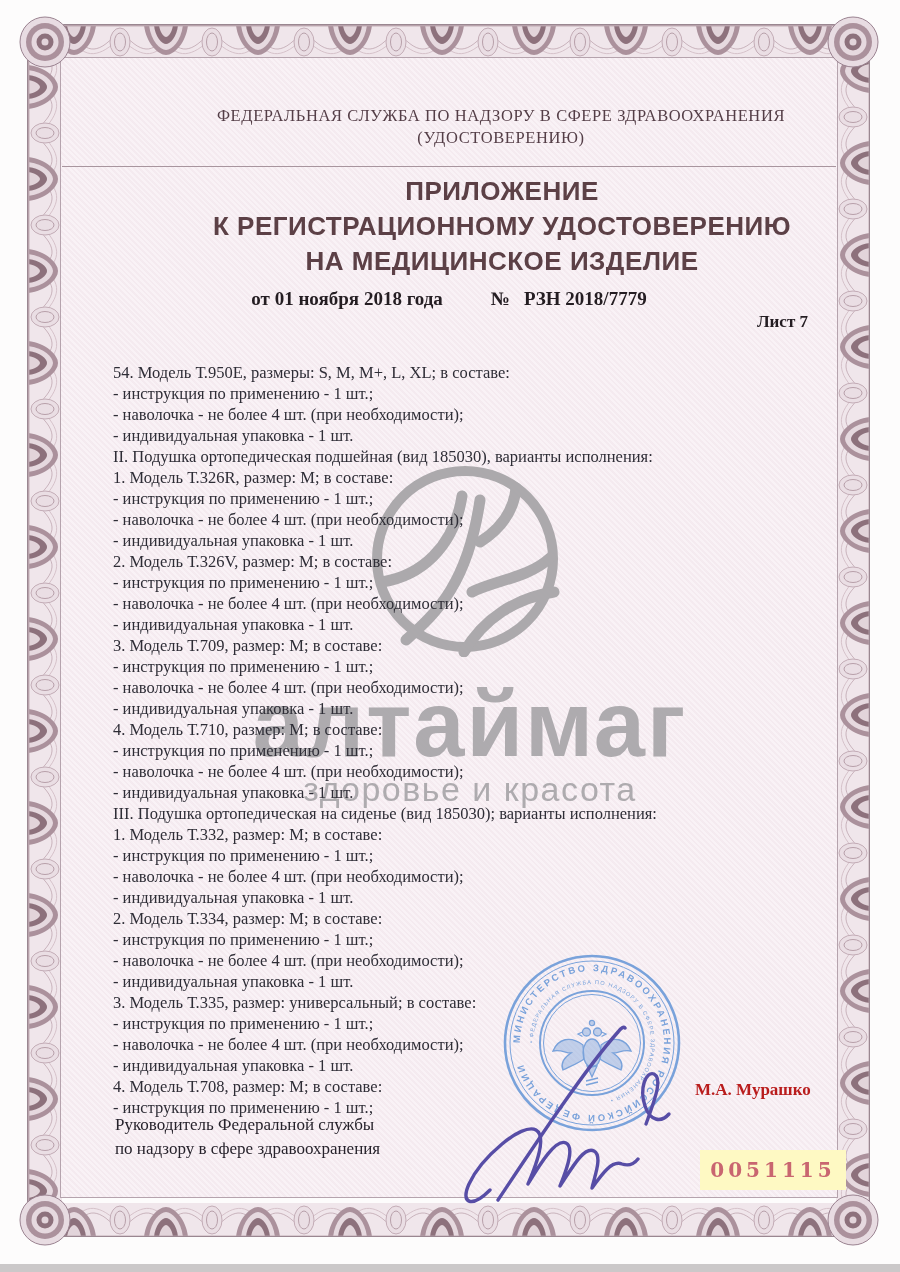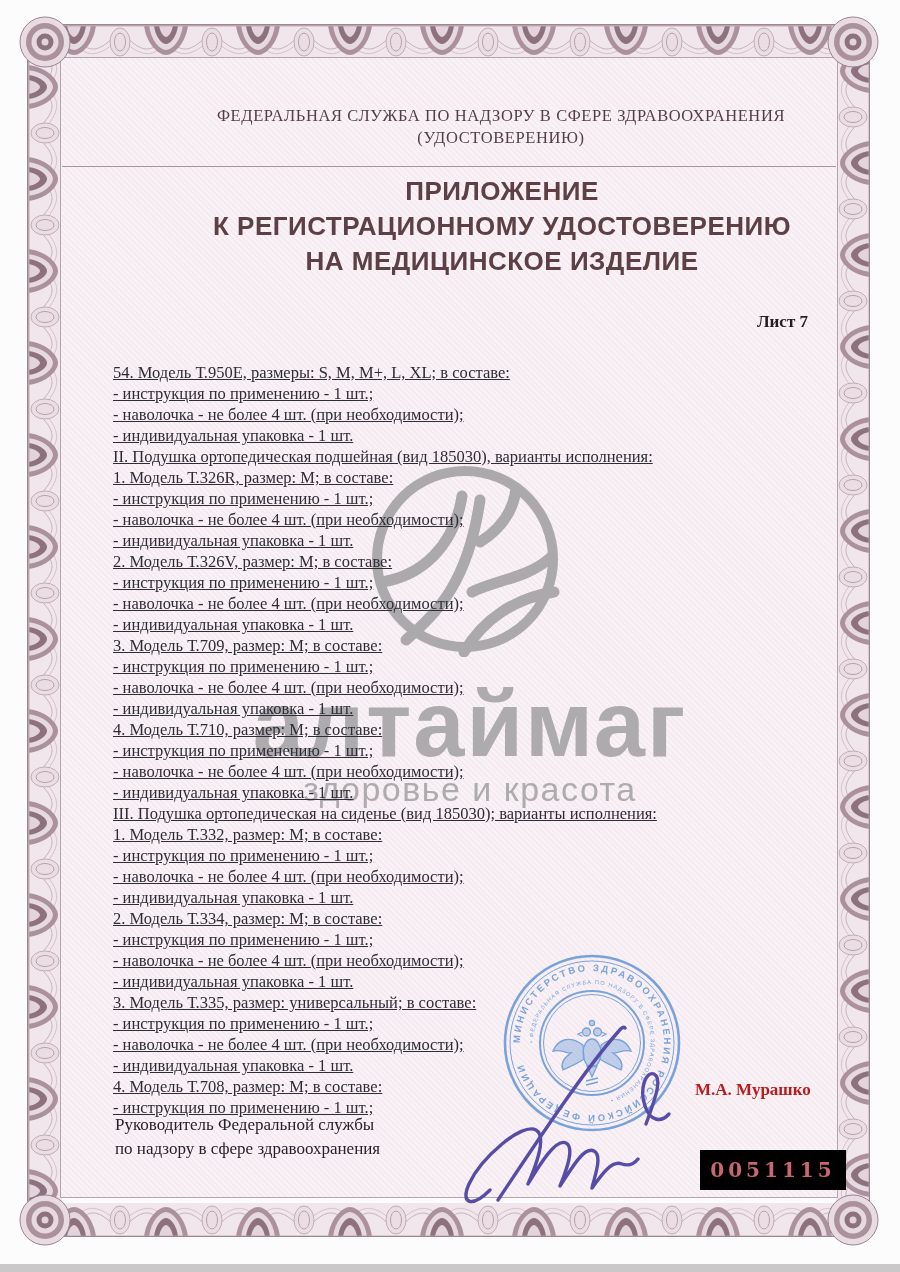--- a/index.html
+++ b/index.html
@@ -35,29 +35,29 @@
     font-family:"Liberation Sans", sans-serif;letter-spacing:.5px;}
   .t1{top:176px;} .t2{top:211px;} .t3{top:246px;}
   .date-row{position:absolute;left:60px;top:288px;width:778px;display:flex;
     justify-content:center;gap:48px;color:#241d22;font-weight:bold;font-size:19px;}
   .num-group{display:flex;gap:14px;}
   .sheet{position:absolute;right:92px;top:312px;color:#241d22;font-weight:bold;font-size:17px;}
 
   
   .bodytext{position:absolute;left:113px;top:362px;width:700px;z-index:2;
     color:#2e2d36;font-size:16.5px;}
-  .bodytext .ln{height:21px;line-height:21px;white-space:nowrap;text-decoration:underline;}
+  .bodytext .ln{height:21px;line-height:21px;white-space:nowrap;}
 
   
   .signer-title{position:absolute;left:115px;top:1113px;z-index:2;
     color:#26222b;font-weight:normal;font-size:17px;line-height:24px;}
   .signer-name{position:absolute;left:695px;top:1080px;z-index:2;
     color:#b91c1c;font-weight:bold;font-size:17px;}
   .serial-box{position:absolute;left:700px;top:1150px;width:146px;height:40px;z-index:2;
-    background:#000000;display:flex;align-items:center;justify-content:center;}
+    background:#fef9c3;display:flex;align-items:center;justify-content:center;}
   .serial{color:#c96670;font-family:"DejaVu Serif", serif;font-weight:bold;
     font-size:20px;letter-spacing:4px;}
 
   
   .wm{position:absolute;z-index:1;color:#a8a6a9;}
   .wm-logo{left:368px;top:462px;}
   .wm-brand{left:0;top:672px;width:940px;text-align:center;
     font-family:"Liberation Sans", sans-serif;font-weight:bold;
     font-size:92px;letter-spacing:2px;opacity:.92;}
   .wm-tagline{left:0;top:770px;width:940px;text-align:center;
@@ -144,20 +144,27 @@
   </svg>
   <div class="wm wm-brand">алтаймаг</div>
   <div class="wm wm-tagline">здоровье и красота</div>
 
   <div class="agency agency1">ФЕДЕРАЛЬНАЯ СЛУЖБА ПО НАДЗОРУ В СФЕРЕ ЗДРАВООХРАНЕНИЯ</div>
   <div class="agency agency2">(УДОСТОВЕРЕНИЮ)</div>
   <div class="divider"></div>
   <div class="title-line t1">ПРИЛОЖЕНИЕ</div>
   <div class="title-line t2">К РЕГИСТРАЦИОННОМУ УДОСТОВЕРЕНИЮ</div>
   <div class="title-line t3">НА МЕДИЦИНСКОЕ ИЗДЕЛИЕ</div>
+  <div class="date-row">
+    <span>от 01 ноября 2018 года</span>
+    <span class="num-group">
+      <span>№</span>
+      <span>РЗН 2018/7779</span>
+    </span>
+  </div>
   <div class="sheet">Лист 7</div>
 
   <div class="bodytext">
       <div class="ln">54. Модель Т.950Е, размеры: S, M, M+, L, XL; в составе:</div>
       <div class="ln">- инструкция по применению - 1 шт.;</div>
       <div class="ln">- наволочка - не более 4 шт. (при необходимости);</div>
       <div class="ln">- индивидуальная упаковка - 1 шт.</div>
       <div class="ln">II. Подушка ортопедическая подшейная (вид 185030), варианты исполнения:</div>
       <div class="ln">1. Модель Т.326R, размер: М; в составе:</div>
       <div class="ln">- инструкция по применению - 1 шт.;</div>

